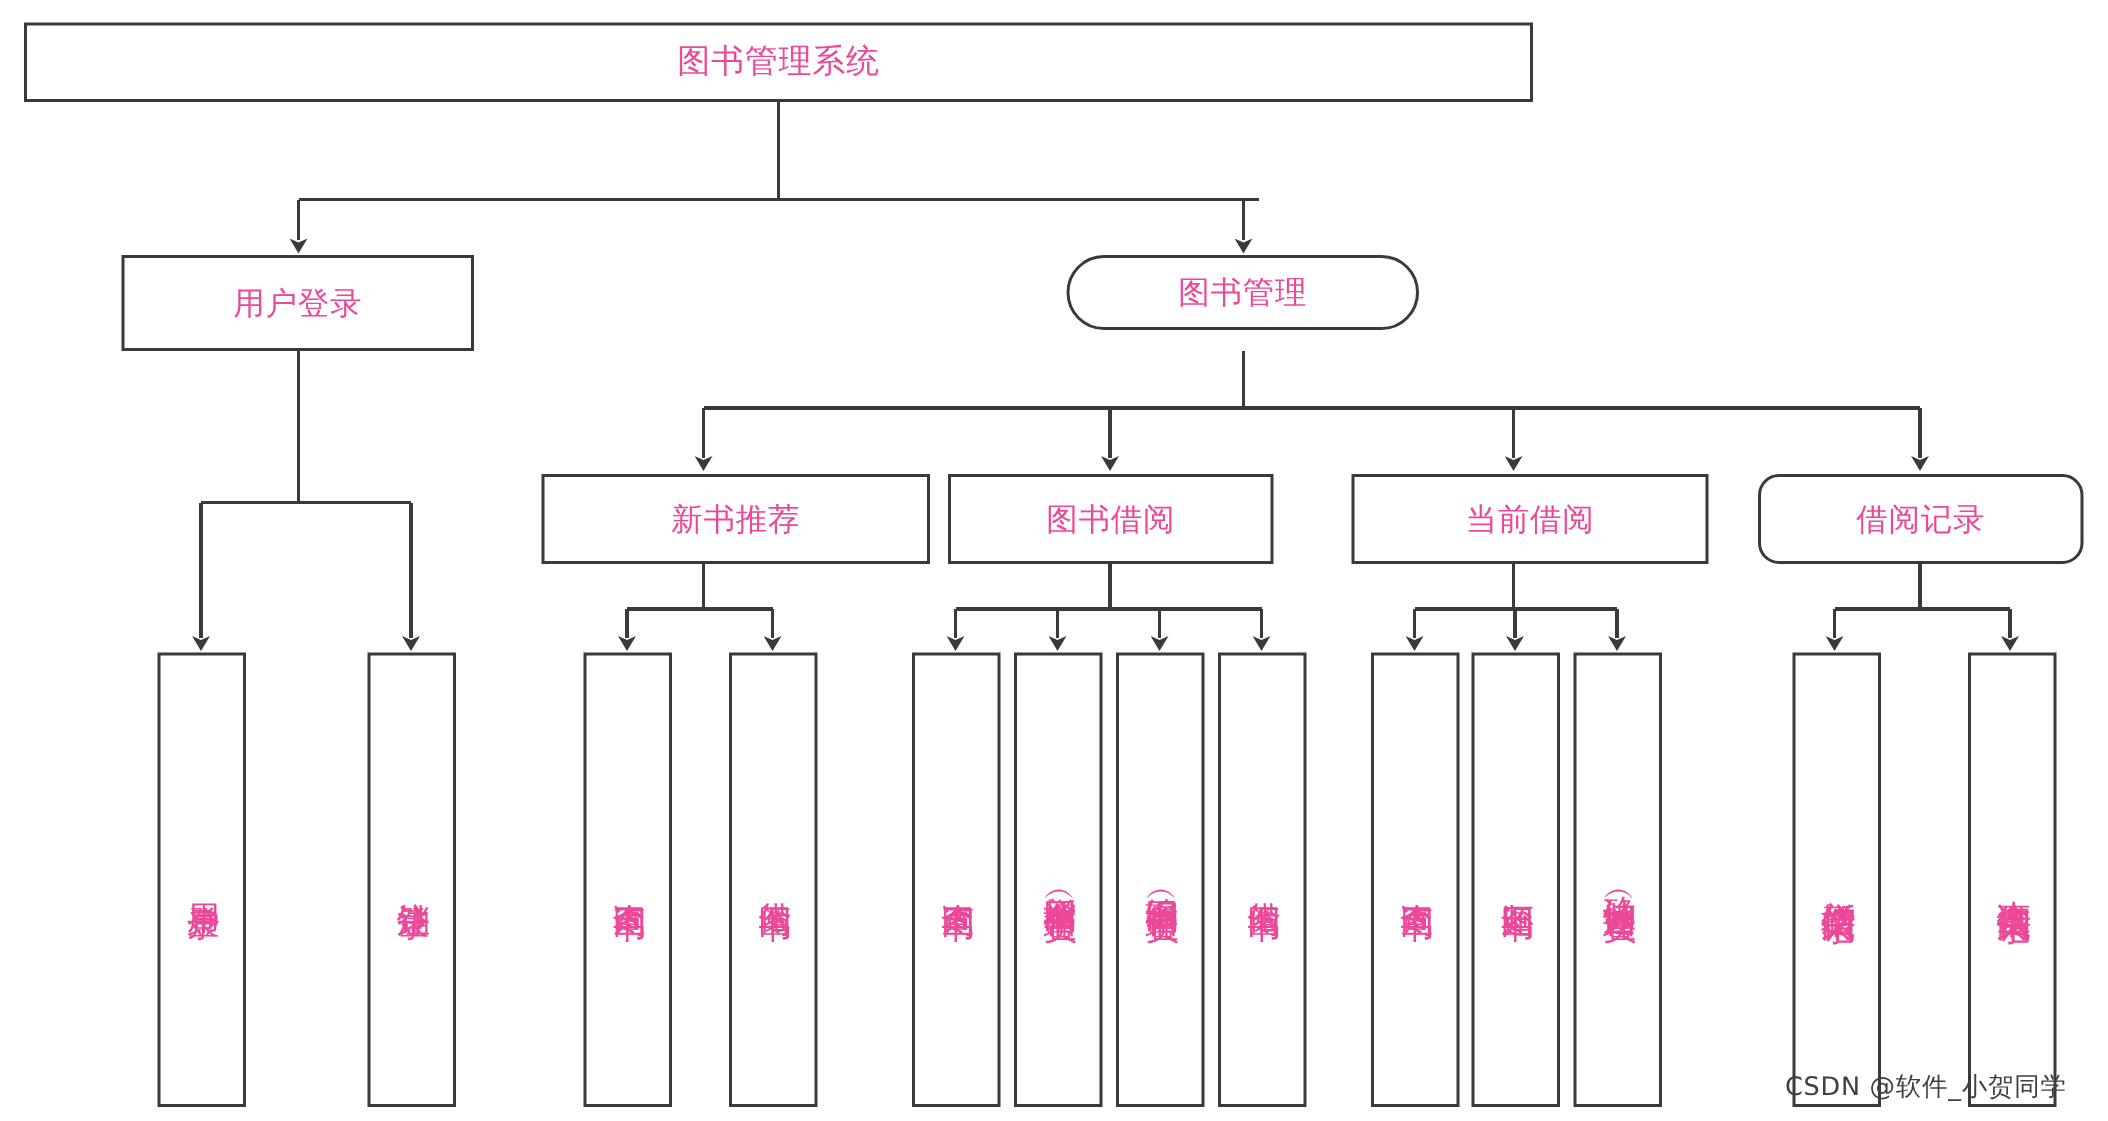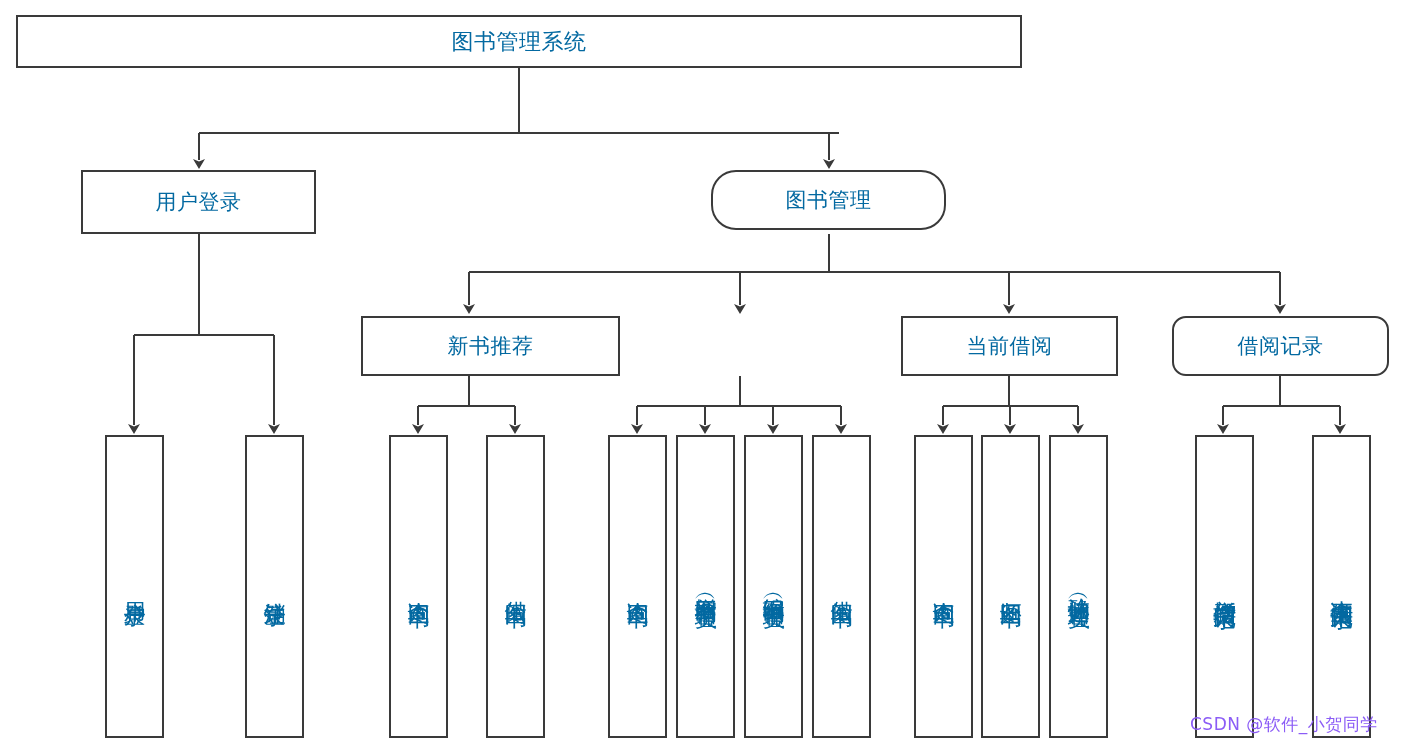--- a/index.html
+++ b/index.html
@@ -27,21 +27,21 @@
     pointer-events: none;
   }
   .node {
     position: absolute;
     box-sizing: border-box;
     border: 2px solid #3a3a3a;
     background: #ffffff;
     display: flex;
     align-items: center;
     justify-content: center;
-    color: #0369a1;
+    color: #ec4899;
     z-index: 2;
   }
   .node-label {
     display: block;
     text-align: center;
     line-height: 1.18;
     white-space: nowrap;
   }
   
   .node.horiz .node-label {
@@ -74,21 +74,21 @@
     height: 100%;
     display: flex;
     align-items: center;
     justify-content: center;
   }
   #watermark {
     position: absolute;
     left: 1190px;
     top: 713px;
     font-size: 17px;
-    color: #8b5cf6;
+    color: #404040;
     letter-spacing: 0.5px;
     white-space: nowrap;
     z-index: 3;
     font-family: "DejaVu Sans", "Liberation Sans", sans-serif;
   }
 </style>
 </head>
 <body>
 
 <div id="diagram-root">
@@ -144,30 +144,33 @@
   </svg>
 
   <div class="node horiz root" style="left:16px; top:15px; width:1006px; height:53px;">
     <span class="node-label">图书管理系统</span>
   </div>
 
   <div class="node horiz" style="left:81px; top:170px; width:235px; height:64px;">
     <span class="node-label">用户登录</span>
   </div>
 
-  <div class="node horiz" style="left:711px; top:170px; width:235px; height:60px;border-radius:25px;">
+  <div class="node horiz" style="left:711px; top:170px; width:235px; height:50px;border-radius:25px;">
     <span class="node-label">图书管理</span>
   </div>
 
   <div class="node horiz" style="left:361px; top:316px; width:259px; height:60px;">
     <span class="node-label">新书推荐</span>
   </div>
 
-
-  <div class="node horiz" style="left:901px; top:316px; width:217px; height:60px;">
+  <div class="node horiz" style="left:632px; top:316px; width:217px; height:60px;">
+    <span class="node-label">图书借阅</span>
+  </div>
+
+  <div class="node horiz" style="left:901px; top:316px; width:238px; height:60px;">
     <span class="node-label">当前借阅</span>
   </div>
 
   <div class="node horiz" style="left:1172px; top:316px; width:217px; height:60px;border-radius:14px;">
     <span class="node-label">借阅记录</span>
   </div>
 
   <div class="node vert" style="left:105px; top:435px; width:59px; height:303px;">
     <div class="vert-inner">
       <span class="node-label">用户登录</span>

